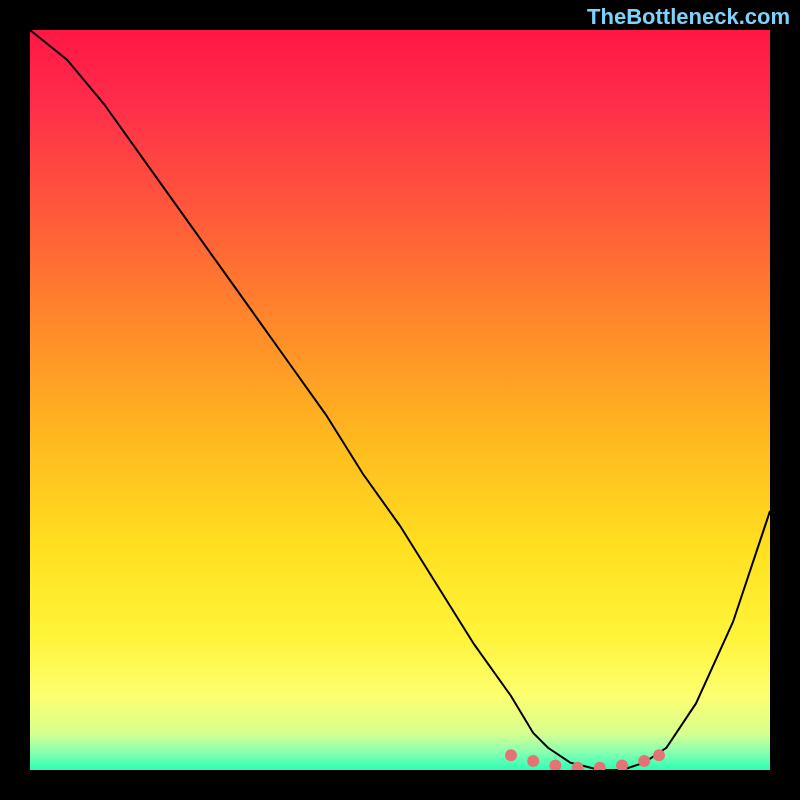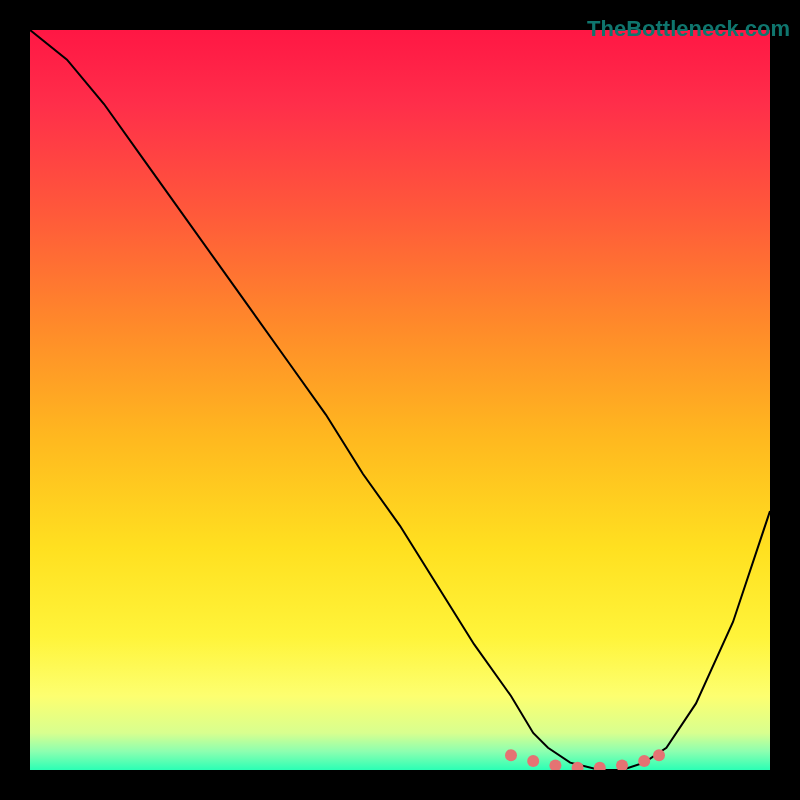--- a/index.html
+++ b/index.html
@@ -12,23 +12,23 @@
     font-family: Arial, sans-serif;
   }
   .container {
     width: 800px;
     height: 800px;
     position: relative;
     background: #000;
   }
   .watermark {
     position: absolute;
-    top: 16px;
+    top: 4px;
     right: 10px;
-    color: #0f766e;
+    color: #7dd3fc;
     font-size: 22px;
     font-weight: bold;
     z-index: 10;
   }
   .plot-area {
     position: absolute;
     left: 30px;
     top: 30px;
     width: 740px;
     height: 740px;

